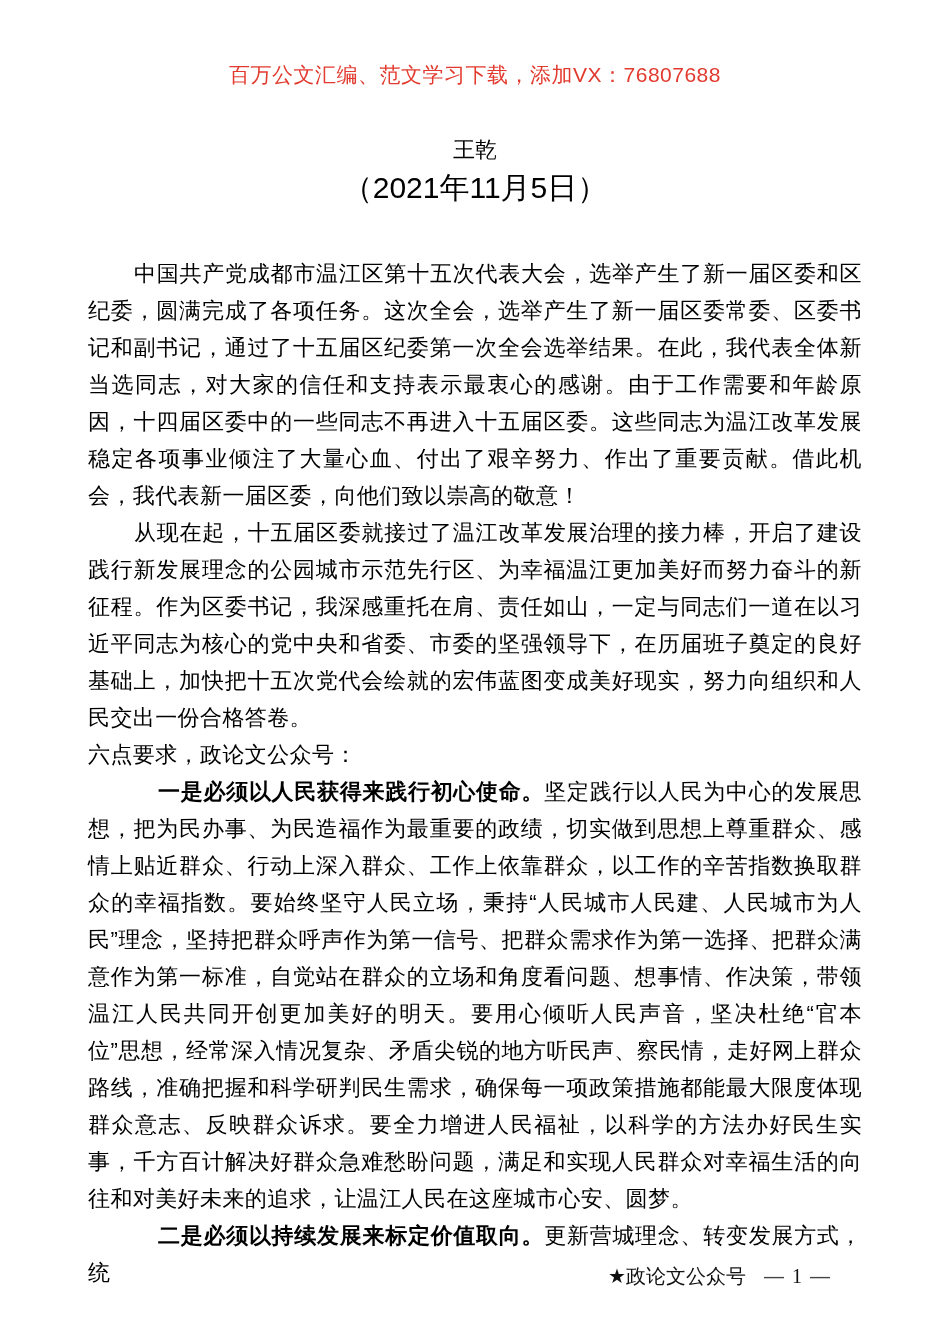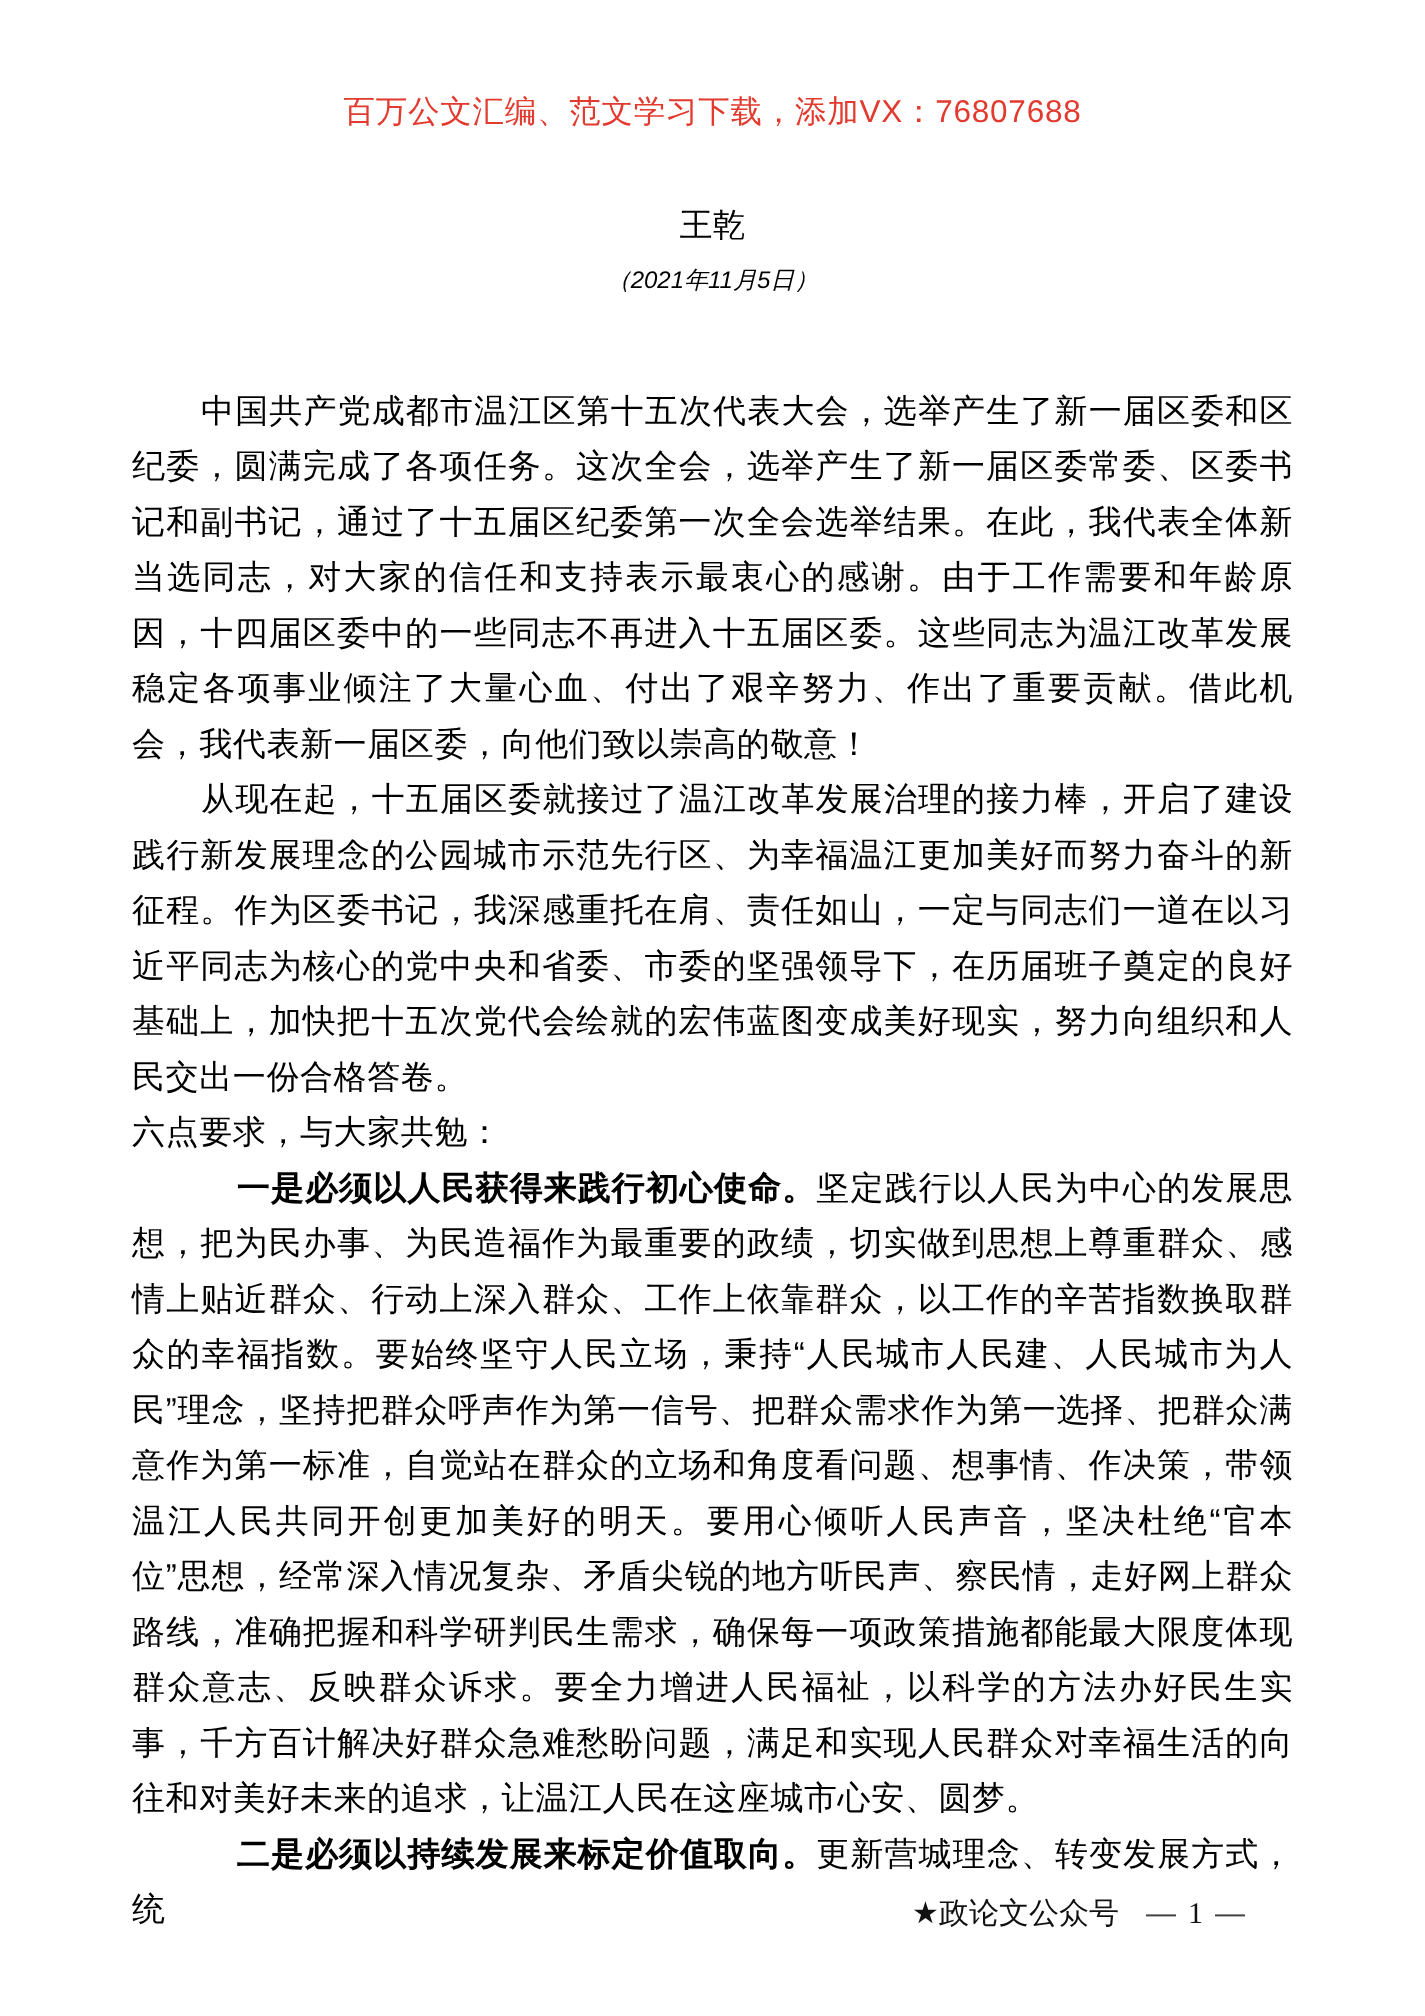--- a/index.html
+++ b/index.html
@@ -37,23 +37,22 @@
     line-height: 40px;
     letter-spacing: 0.6px;
     font-weight: normal;
   }
   .doc-author {
     font-size: 22px;
     line-height: 38px;
     margin-top: 43px;
   }
   .doc-date {
-    font-size: 16px;
+    font-size: 30px;
     line-height: 38px;
-    font-style: italic;
   }
   .body-text {
     margin: 48px 88px 0 88px;
     font-size: 22px;
     line-height: 37px;
     text-align: justify;
     text-justify: inter-character;
     letter-spacing: 0.4px;
   }
   .body-text p {
@@ -94,21 +93,21 @@
   <div class="header-note">百万公文汇编、范文学习下载，添加VX：76807688</div>
 
   <div class="title-block">
     <div class="doc-author">王乾</div>
     <div class="doc-date">（2021年11月5日）</div>
   </div>
 
   <div class="body-text" id="body-text">
       <p class="indent">中国共产党成都市温江区第十五次代表大会，选举产生了新一届区委和区纪委，圆满完成了各项任务。这次全会，选举产生了新一届区委常委、区委书记和副书记，通过了十五届区纪委第一次全会选举结果。在此，我代表全体新当选同志，对大家的信任和支持表示最衷心的感谢。由于工作需要和年龄原因，十四届区委中的一些同志不再进入十五届区委。这些同志为温江改革发展稳定各项事业倾注了大量心血、付出了艰辛努力、作出了重要贡献。借此机会，我代表新一届区委，向他们致以崇高的敬意！</p>
       <p class="indent">从现在起，十五届区委就接过了温江改革发展治理的接力棒，开启了建设践行新发展理念的公园城市示范先行区、为幸福温江更加美好而努力奋斗的新征程。作为区委书记，我深感重托在肩、责任如山，一定与同志们一道在以习近平同志为核心的党中央和省委、市委的坚强领导下，在历届班子奠定的良好基础上，加快把十五次党代会绘就的宏伟蓝图变成美好现实，努力向组织和人民交出一份合格答卷。</p>
-      <p>六点要求，与大家共勉：</p>
+      <p>六点要求，政论文公众号：</p>
       <p class="indent"><b>一是必须以人民获得来践行初心使命。</b>坚定践行以人民为中心的发展思想，把为民办事、为民造福作为最重要的政绩，切实做到思想上尊重群众、感情上贴近群众、行动上深入群众、工作上依靠群众，以工作的辛苦指数换取群众的幸福指数。要始终坚守人民立场，秉持“人民城市人民建、人民城市为人民”理念，坚持把群众呼声作为第一信号、把群众需求作为第一选择、把群众满意作为第一标准，自觉站在群众的立场和角度看问题、想事情、作决策，带领温江人民共同开创更加美好的明天。要用心倾听人民声音，坚决杜绝“官本位”思想，经常深入情况复杂、矛盾尖锐的地方听民声、察民情，走好网上群众路线，准确把握和科学研判民生需求，确保每一项政策措施都能最大限度体现群众意志、反映群众诉求。要全力增进人民福祉，以科学的方法办好民生实事，千方百计解决好群众急难愁盼问题，满足和实现人民群众对幸福生活的向往和对美好未来的追求，让温江人民在这座城市心安、圆梦。</p>
       <p class="indent"><b>二是必须以持续发展来标定价值取向。</b>更新营城理念、转变发展方式，统</p>
     </div>
 
   <div class="footer">
     <span>★政论文公众号</span><span class="pgnum"><span>—</span><span class="num">1</span><span>—</span></span>
   </div>
 
 </div>
 

